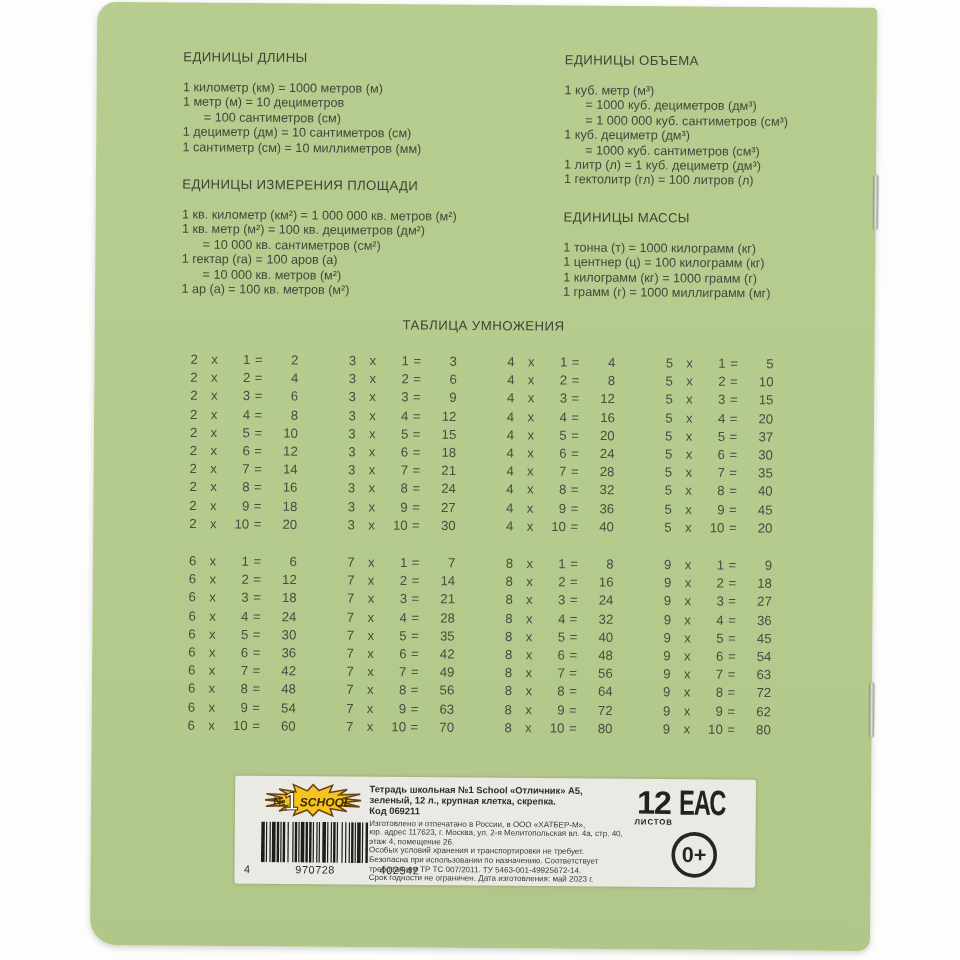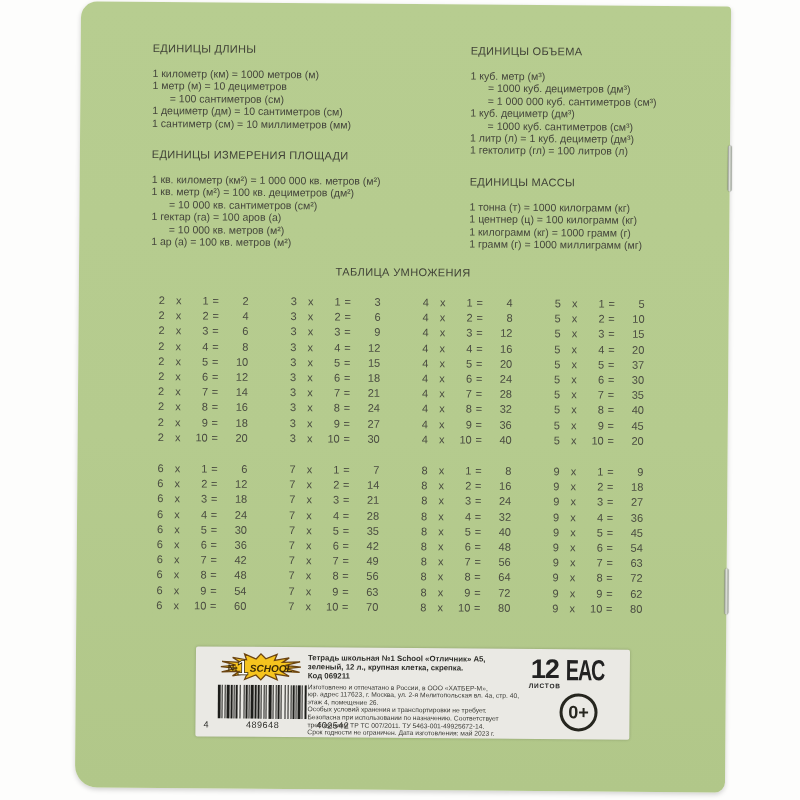--- a/index.html
+++ b/index.html
@@ -764,21 +764,21 @@
           <div style="width: 1px; background: transparent;"></div>
           <div style="width: 3px; background: rgb(29, 29, 26);"></div>
           <div style="width: 1px; background: transparent;"></div>
           <div style="width: 1px; background: rgb(29, 29, 26);"></div>
           <div style="width: 2px; background: transparent;"></div>
           <div style="width: 2px; background: rgb(29, 29, 26);"></div>
           <div style="width: 1px; background: transparent;"></div>
         </div>
       <div class="bc-digits" id="bc-digits">
           <span>4</span>
-          <span>489648</span>
+          <span>970728</span>
           <span>402542</span>
         </div>
     </div>
 
     <div class="label-text">
       <div class="lt-bold-block" id="lt-bold">
           <div class="lt-bold">Тетрадь школьная  №1 School «Отличник» А5,</div>
           <div class="lt-bold">зеленый, 12 л., крупная клетка, скрепка.</div>
           <div class="lt-bold">Код 069211</div>
         </div>

